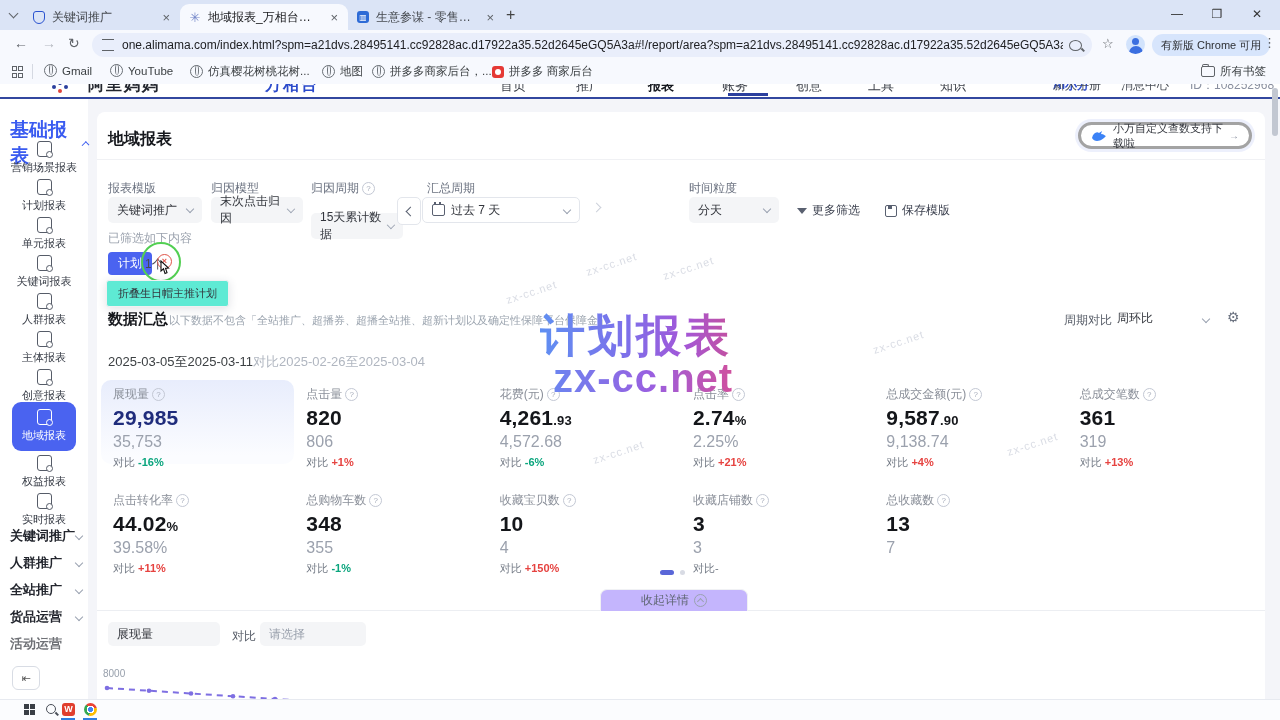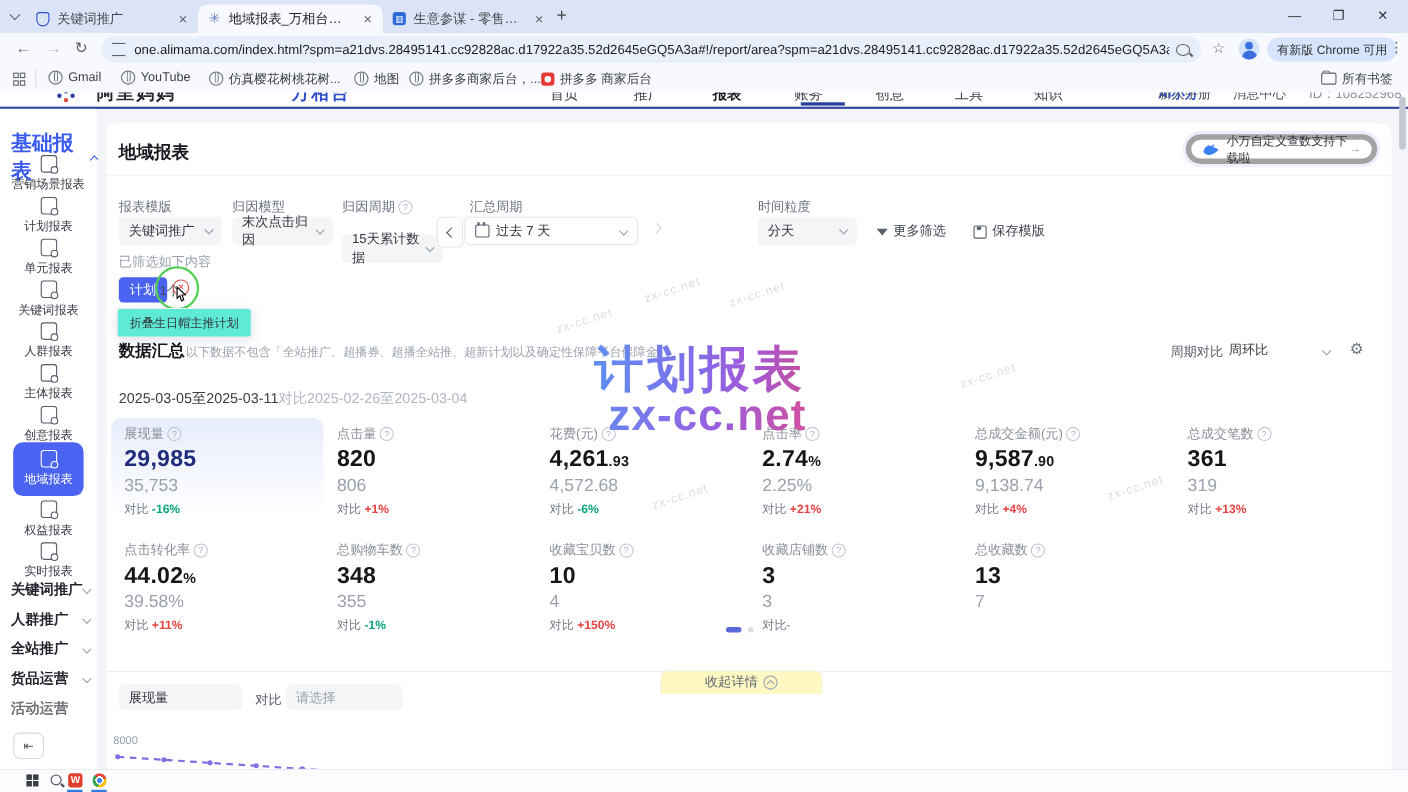--- a/index.html
+++ b/index.html
@@ -77,21 +77,21 @@
   .sb-item.active .rico::after{border-color:#fff;background:#4a63f0;}
   .sb-group{position:absolute;left:10px;width:72px;font-size:13px;font-weight:bold;color:#23262e;display:flex;align-items:center;justify-content:space-between;}
   .sb-group .chev{width:5px;height:5px;border-right:1.3px solid #9aa2b1;border-bottom:1.3px solid #9aa2b1;transform:rotate(45deg);}
   .sb-collapse{position:absolute;left:12px;top:567px;width:26px;height:22px;border:1px solid #d8dce4;border-radius:6px;background:#fff;
                display:flex;align-items:center;justify-content:center;font-size:11px;color:#555;}
 
   
   .card{position:absolute;left:97px;top:112px;width:1168px;height:608px;background:#fff;border-radius:8px 8px 0 0;}
   .pg-title{position:absolute;left:11px;top:17px;font-size:16px;font-weight:bold;color:#16181d;}
   .title-div{position:absolute;left:0;top:47px;width:1168px;height:1px;background:#f0f1f4;}
-  .banner{position:absolute;left:981px;top:10px;width:174px;height:27px;background:#fff;border:5px solid #a3a3a3;border-radius:14px;
+  .banner{position:absolute;left:981px;top:10px;width:174px;height:27px;background:#fff;border:3px solid #a3a3a3;border-radius:14px;
           box-shadow:0 0 0 3px rgba(125,150,235,.14);display:flex;align-items:center;padding:0 10px;box-sizing:border-box;}
   .banner .txt{font-size:11px;color:#33363d;flex:1;margin-left:6px;}
   .banner .arr{font-size:10px;color:#8a90a0;}
 
   .flabel{position:absolute;font-size:12px;color:#6b7280;top:68px;}
   .q::after{content:"?";display:inline-block;width:11px;height:11px;line-height:11px;border:1px solid #c3c8d4;border-radius:50%;
             font-size:8px;text-align:center;color:#a7adbb;margin-left:3px;vertical-align:1px;}
   .sel{position:absolute;top:85px;height:26px;background:#f4f5f7;border-radius:5px;display:flex;align-items:center;
        padding:0 9px;box-sizing:border-box;font-size:12px;color:#33363d;}
   .sel .chev{width:5px;height:5px;border-right:1.2px solid #9aa2b1;border-bottom:1.2px solid #9aa2b1;transform:rotate(45deg);margin-left:auto;margin-top:-2px;}
@@ -137,22 +137,22 @@
   .mprev{font-size:16px;color:#9ba1ad;margin-top:3px;}
   .mcmp{font-size:11px;color:#737a85;margin-top:4px;}
   .mcmp .v{font-weight:bold;}
   .mcmp .v.up{color:#e64340;}
   .mcmp .v.down{color:#0aa57d;}
   .mcmp .v.neutral{color:#737a85;font-weight:normal;}
 
   .pagedots{position:absolute;left:563px;top:458px;display:flex;align-items:center;}
   .pagedots .pill{width:14px;height:5px;border-radius:3px;background:#5a67d8;margin-right:6px;}
   .pagedots .dot{width:5px;height:5px;border-radius:50%;background:#d8dbe4;}
-  .collapsebar{position:absolute;left:503px;top:477px;width:146px;height:21px;background:#fef9c3;border:1px solid #f0f1f4;border-bottom:none;
-               border-radius:7px 7px 0 0;display:flex;align-items:center;justify-content:center;font-size:12px;color:#5f6673;z-index:2;margin-top:20px;}
+  .collapsebar{position:absolute;left:503px;top:477px;width:146px;height:21px;background:#c4b5fd;border:1px solid #f0f1f4;border-bottom:none;
+               border-radius:7px 7px 0 0;display:flex;align-items:center;justify-content:center;font-size:12px;color:#5f6673;z-index:2;}
   .upcirc{width:11px;height:11px;border:1.2px solid #9aa2b1;border-radius:50%;margin-left:5px;position:relative;}
   .upcirc::after{content:"";position:absolute;left:2.6px;top:3.6px;width:4px;height:4px;border-left:1.2px solid #9aa2b1;border-top:1.2px solid #9aa2b1;transform:rotate(45deg);}
   .bigdiv{position:absolute;left:0;top:498px;width:1168px;height:1px;background:#eceef2;}
 
   .chart-sel1{left:11px;top:510px;width:112px;position:absolute;height:24px;background:#f4f5f7;border-radius:5px;display:flex;align-items:center;padding:0 9px;box-sizing:border-box;font-size:12px;color:#33363d;}
   .chart-vs{position:absolute;left:135px;top:516px;font-size:12px;color:#555b66;}
   .chart-sel2{left:163px;top:510px;width:106px;position:absolute;height:24px;background:#f4f5f7;border-radius:5px;display:flex;align-items:center;padding:0 9px;box-sizing:border-box;font-size:12px;color:#9aa1ad;}
   .ytick{position:absolute;left:6px;top:556px;font-size:10px;color:#98a0ac;}
   .chartline{position:absolute;left:2px;top:568px;}
 

